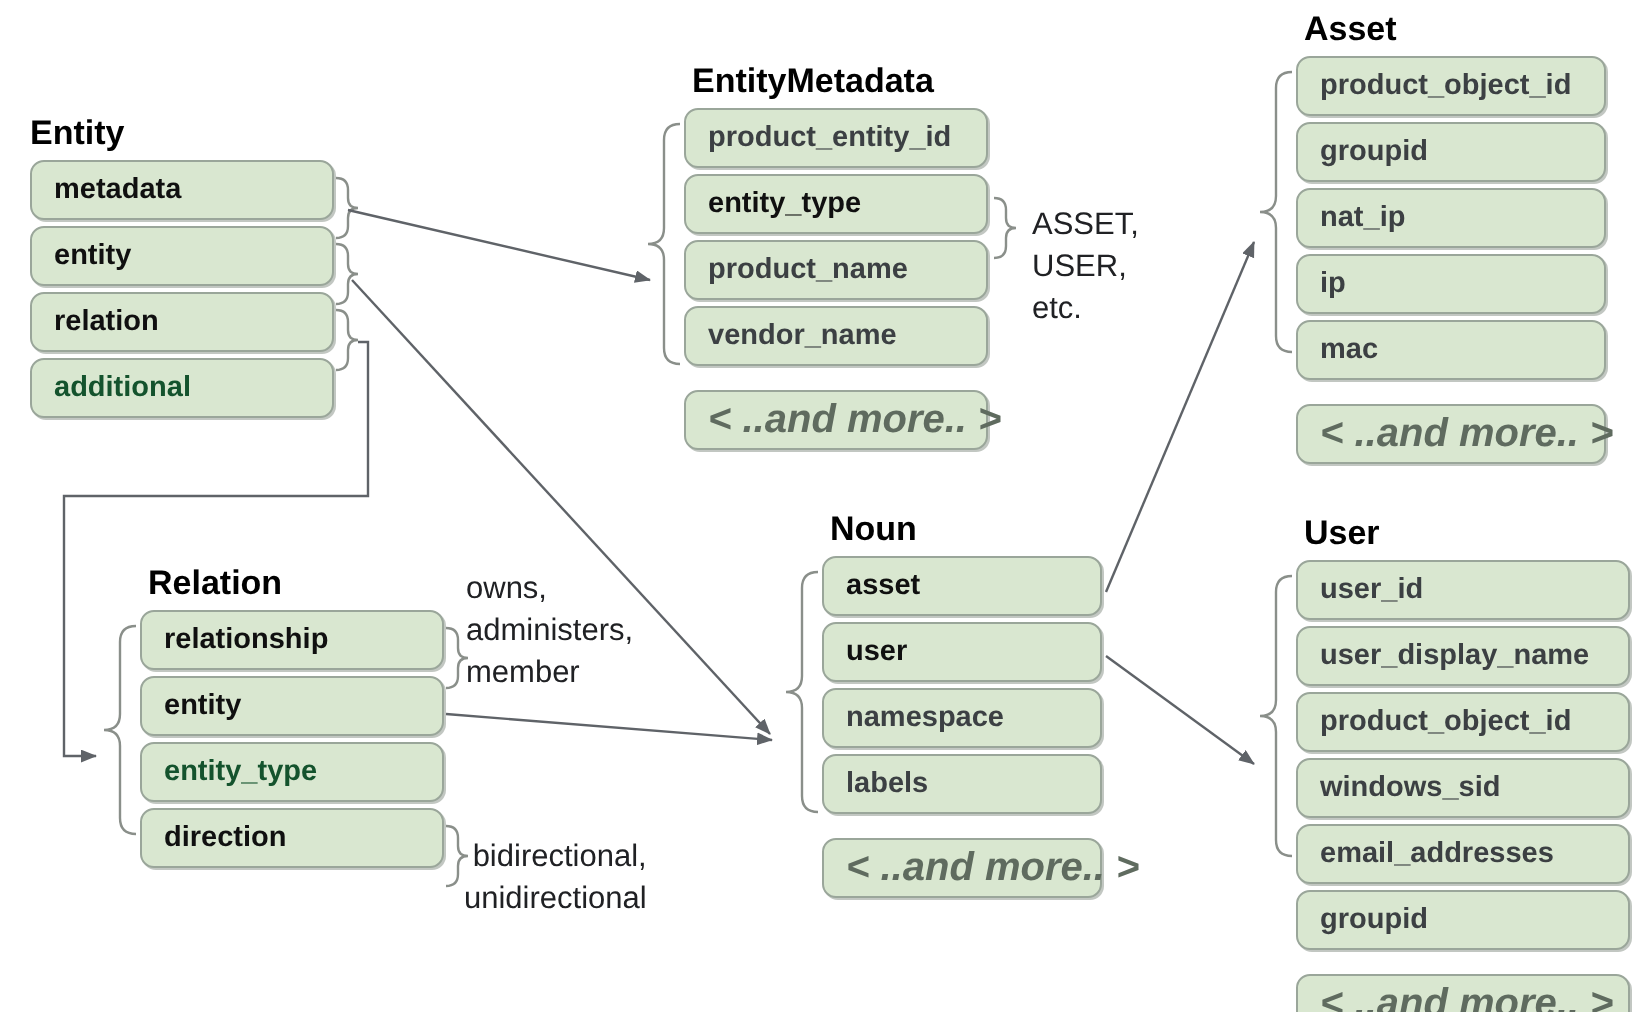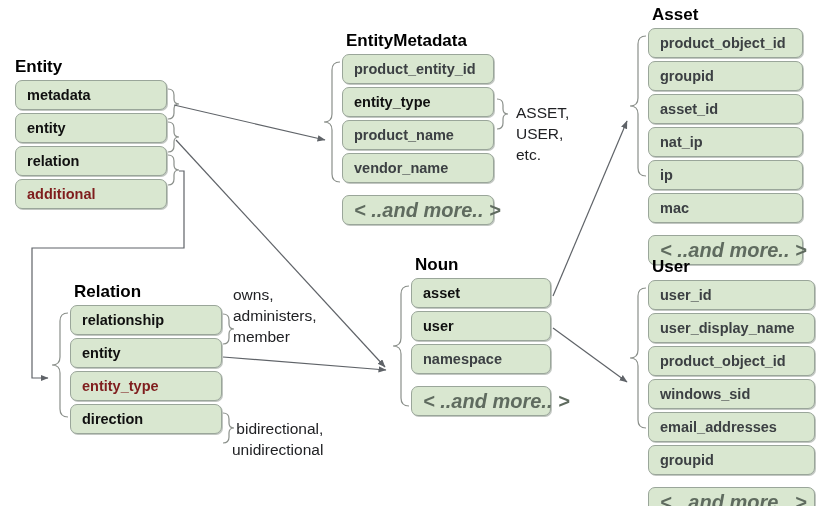--- a/index.html
+++ b/index.html
@@ -54,21 +54,21 @@
     color: #3c4043;
     white-space: nowrap;
     box-shadow: 1px 1px 0 rgba(120,130,120,0.45);
     font-weight: bold;
   }
   .row.bold {
     font-weight: bold;
     color: #101010;
   }
   .row.muted {
-    color: #7f1d1d;
+    color: #14532d;
   }
   .row.more {
     font-style: italic;
     color: #5f6b5f;
     font-size: 20px;
     margin-top: 12px;
   }
   .annotation {
     position: absolute;
     font-size: 15.5px;
@@ -169,34 +169,34 @@
       <div class="row">vendor_name</div>
       <div class="row more">&lt; ..and more.. &gt;</div>
     </div>
   </div>
 
   <div class="group" id="group-asset">
     <div class="group-title">Asset</div>
     <div class="rows">
       <div class="row">product_object_id</div>
       <div class="row">groupid</div>
-      <div class="row">asset_id</div>
       <div class="row">nat_ip</div>
       <div class="row">ip</div>
       <div class="row">mac</div>
       <div class="row more">&lt; ..and more.. &gt;</div>
     </div>
   </div>
 
   <div class="group" id="group-noun">
     <div class="group-title">Noun</div>
     <div class="rows">
       <div class="row bold">asset</div>
       <div class="row bold">user</div>
       <div class="row">namespace</div>
+      <div class="row">labels</div>
       <div class="row more">&lt; ..and more.. &gt;</div>
     </div>
   </div>
 
   <div class="group" id="group-user">
     <div class="group-title">User</div>
     <div class="rows">
       <div class="row">user_id</div>
       <div class="row">user_display_name</div>
       <div class="row">product_object_id</div>

